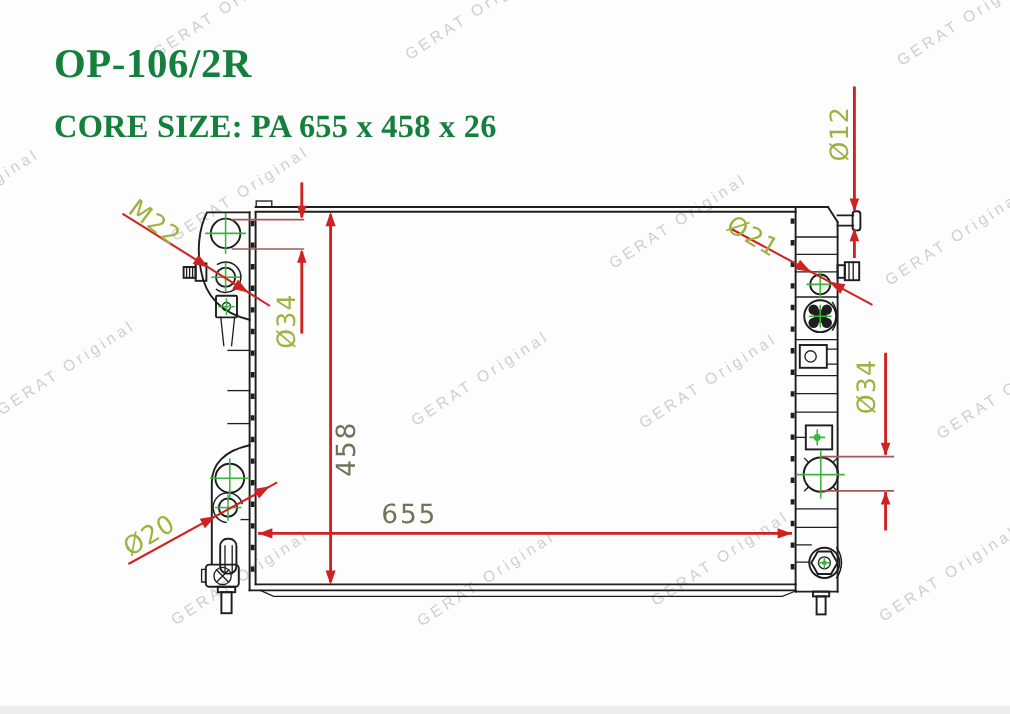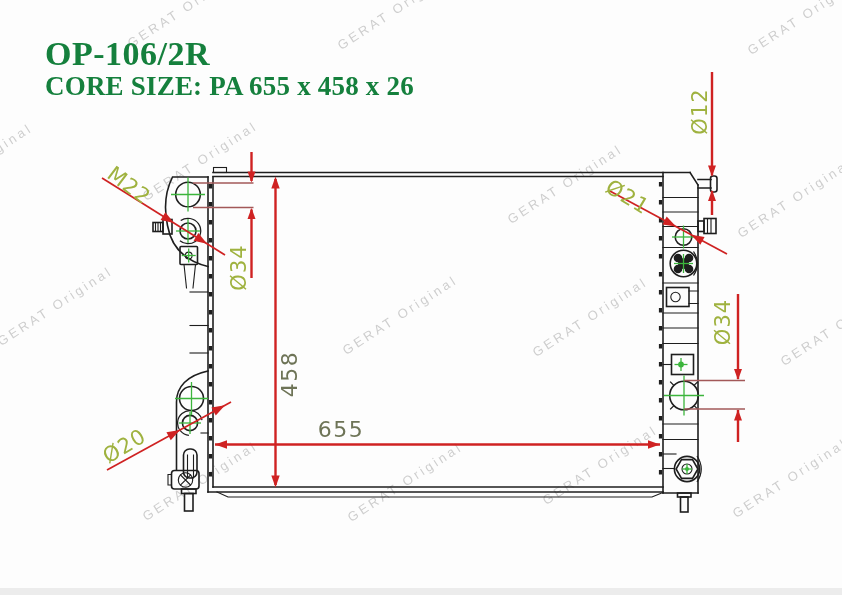--- a/index.html
+++ b/index.html
@@ -8,21 +8,21 @@
     background:#fdfdfd;overflow:hidden;
     font-family:"Liberation Sans",sans-serif;
   }
   .hdr{position:absolute;left:45px;top:36px;z-index:3;color:#15803d;}
   .hdr .pn{
     font-family:"Liberation Serif",serif;font-weight:bold;
     font-size:34px;line-height:36px;letter-spacing:.5px;
   }
   .hdr .cs{
     font-family:"Liberation Serif",serif;font-weight:bold;
-    font-size:27px;line-height:29px;letter-spacing:.2px;
+    font-size:27px;line-height:29px;letter-spacing:.2px;margin-top:19px;
   }
   .wm-layer{position:absolute;inset:0;z-index:1;pointer-events:none;}
   .wm{
     position:absolute;white-space:nowrap;
     font-family:"Liberation Sans",sans-serif;font-size:13px;
     letter-spacing:3px;color:var(--watermark_gray,#aaa);opacity:.55;
     transform:translate(-50%,-50%) rotate(-33deg);
   }
   svg.draw{position:absolute;left:0;top:0;z-index:2;}
   .bottom-strip{position:absolute;left:0;bottom:0;width:100%;height:7px;background:#ececec;z-index:4;}

